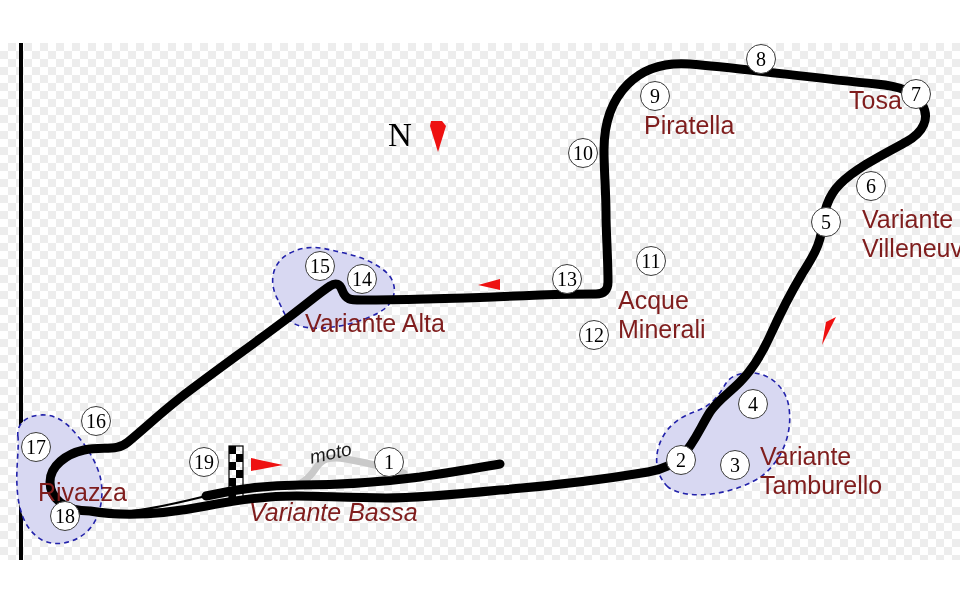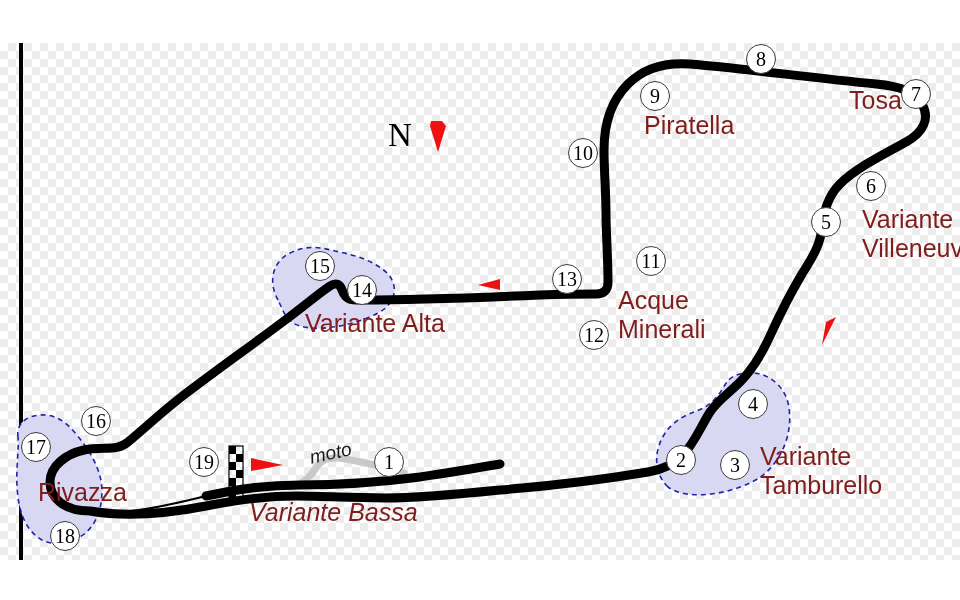--- a/index.html
+++ b/index.html
@@ -172,25 +172,25 @@
   <div class="cnum" style="left:738px; top:389px;">4</div>
   <div class="cnum" style="left:811px; top:207px;">5</div>
   <div class="cnum" style="left:856px; top:171px;">6</div>
   <div class="cnum" style="left:901px; top:79px;">7</div>
   <div class="cnum" style="left:746px; top:44px;">8</div>
   <div class="cnum" style="left:640px; top:81px;">9</div>
   <div class="cnum" style="left:568px; top:138px;">10</div>
   <div class="cnum" style="left:636px; top:246px;">11</div>
   <div class="cnum" style="left:579px; top:320px;text-align:center;">12</div>
   <div class="cnum" style="left:552px; top:264px;">13</div>
-  <div class="cnum" style="left:347px; top:275px;font-family:Liberation Serif, serif;">14</div>
+  <div class="cnum" style="left:347px; top:264px;font-family:Liberation Serif, serif;">14</div>
   <div class="cnum" style="left:305px; top:251px;">15</div>
   <div class="cnum" style="left:81px;  top:406px;text-align:right;">16</div>
   <div class="cnum" style="left:21px;  top:432px;">17</div>
-  <div class="cnum" style="left:50px;  top:521px;">18</div>
+  <div class="cnum" style="left:50px;  top:501px;">18</div>
   <div class="cnum" style="left:189px; top:447px;">19</div>
 
   <div class="lbl" style="left:849px; top:87px;">Tosa</div>
 
   <div class="lbl" style="left:632px; top:112px;margin-left:12px;">Piratella</div>
 
   <div class="lbl two-line" style="left:862px; top:205px; white-space:pre;">Variante
 Villeneuve</div>
 
   <div class="lbl two-line" style="left:618px; top:286px; white-space:pre;">Acque

